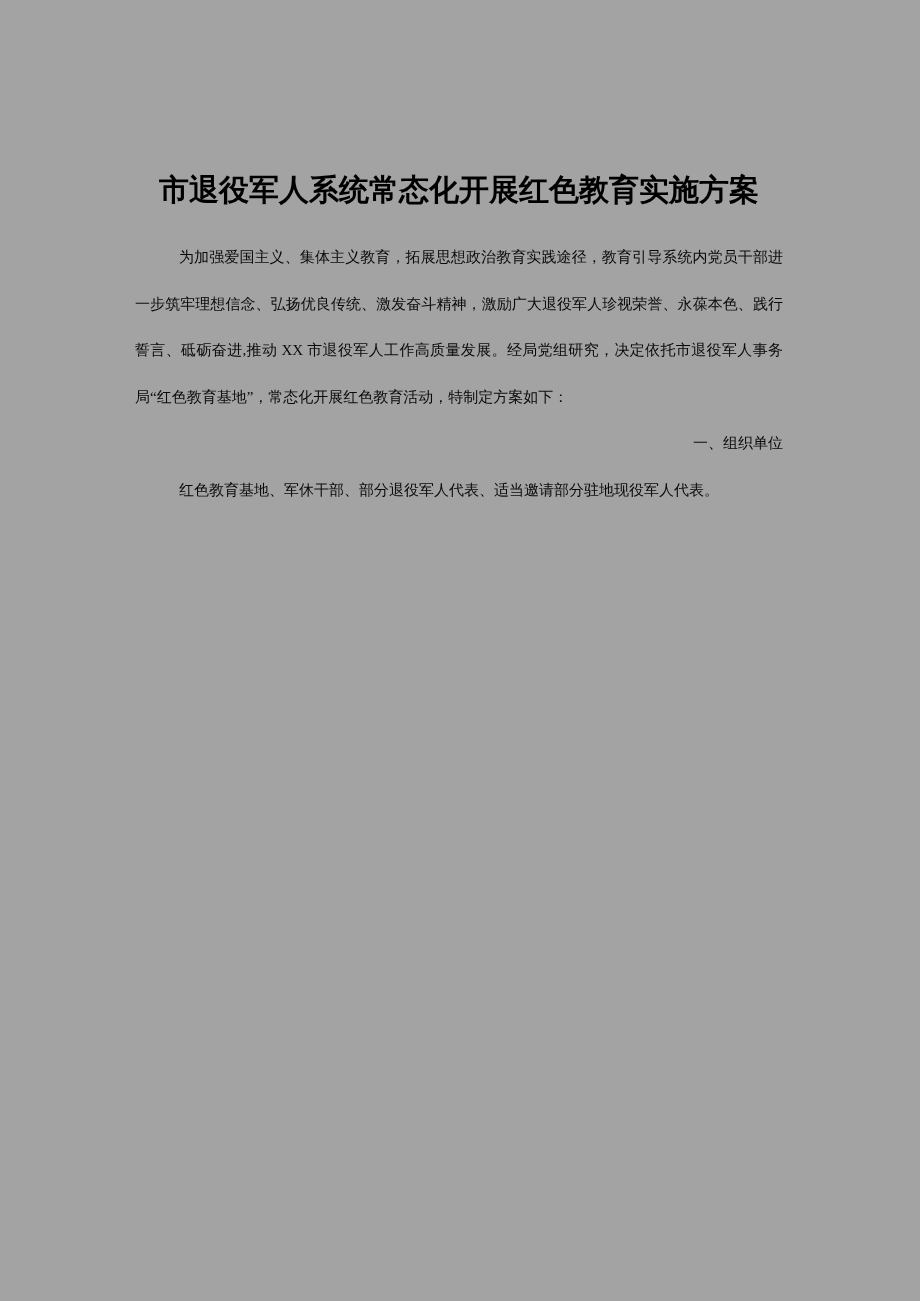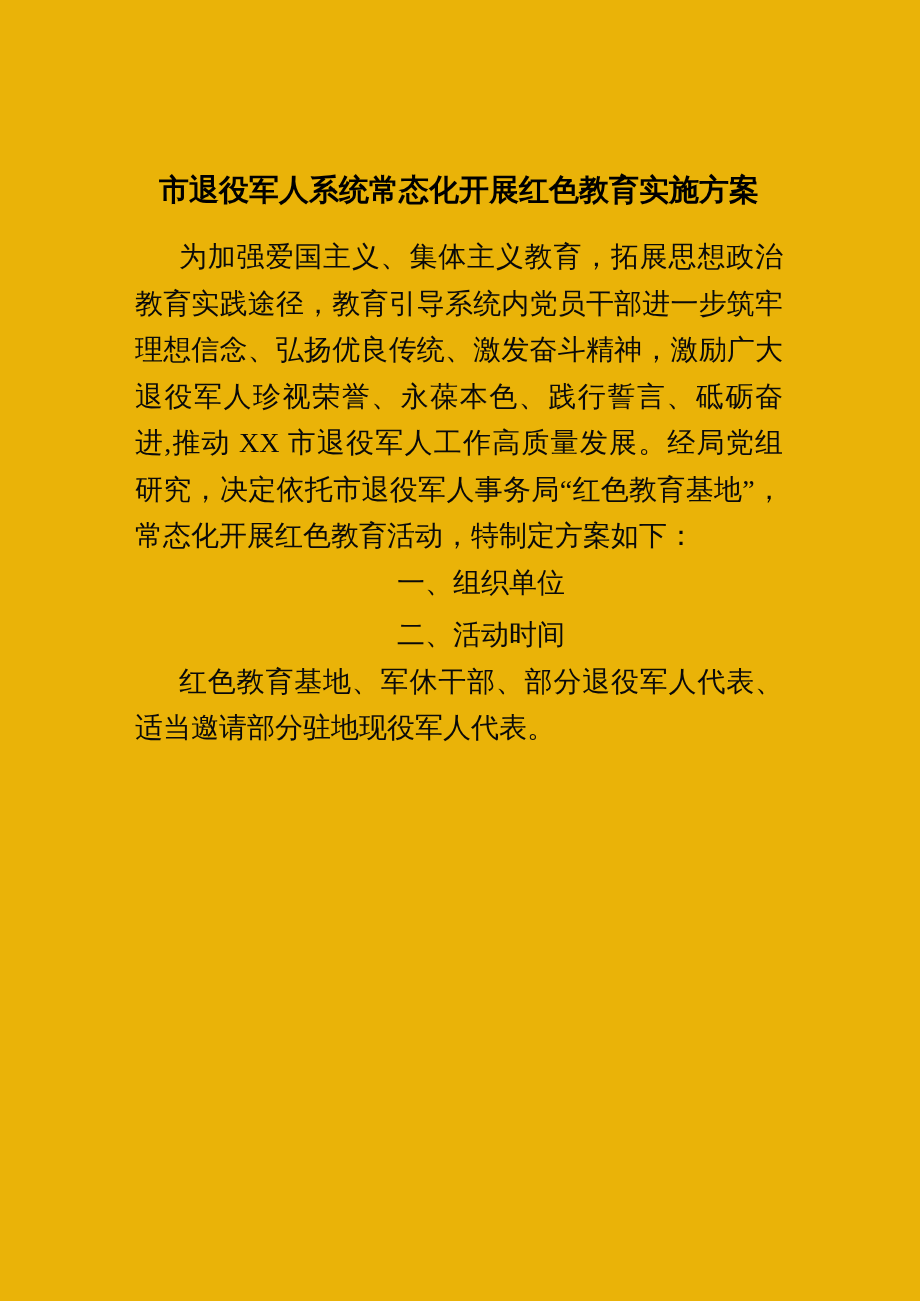--- a/index.html
+++ b/index.html
@@ -4,21 +4,21 @@
 <style>
   html, body {
     margin: 0;
     padding: 0;
     background: #ffffff;
   }
   .page {
     position: relative;
     width: 920px;
     height: 1301px;
-    background: #eab308;
+    background: #a3a3a3;
     overflow: hidden;
     box-sizing: border-box;
   }
   .doc {
     position: absolute;
     top: 0;
     left: 135px;
     width: 648px;
     padding-top: 168px;
     color: #000000;
@@ -31,50 +31,49 @@
     line-height: 44px;
     text-align: center;
     letter-spacing: 0px;
     color: #000000;
     white-space: nowrap;
   }
   .para, .heading {
     margin: 0;
     font-family: "Liberation Serif", "DejaVu Serif", serif;
     font-weight: normal;
-    font-size: 28px;
+    font-size: 15px;
     line-height: 46.5px;
     color: #0a0a0a;
     text-indent: 44px;
     text-align: justify;
   }
   .para.first {
     margin-top: 22px;
   }
   .heading {
-    text-align: center;
+    text-align: right;
   }
   .heading.mt {
     margin-top: 6px;
   }
 </style>
 </head>
 <body>
 
 <div class="page">
   <div class="doc">
 
     <h1 class="title">市退役军人系统常态化开展红色教育实施方案</h1>
 
     <p class="para first">为加强爱国主义、集体主义教育，拓展思想政治教育实践途径，教育引导系统内党员干部进一步筑牢理想信念、弘扬优良传统、激发奋斗精神，激励广大退役军人珍视荣誉、永葆本色、践行誓言、砥砺奋进,推动 XX 市退役军人工作高质量发展。经局党组研究，决定依托市退役军人事务局“红色教育基地”，常态化开展红色教育活动，特制定方案如下：</p>
 
     <p class="heading">一、组织单位</p>
 
 
-    <p class="heading mt">二、活动时间</p>
 
 
 
     <p class="para">红色教育基地、军休干部、部分退役军人代表、适当邀请部分驻地现役军人代表。</p>
 
 
   </div>
 </div>
 
 </body></html>

